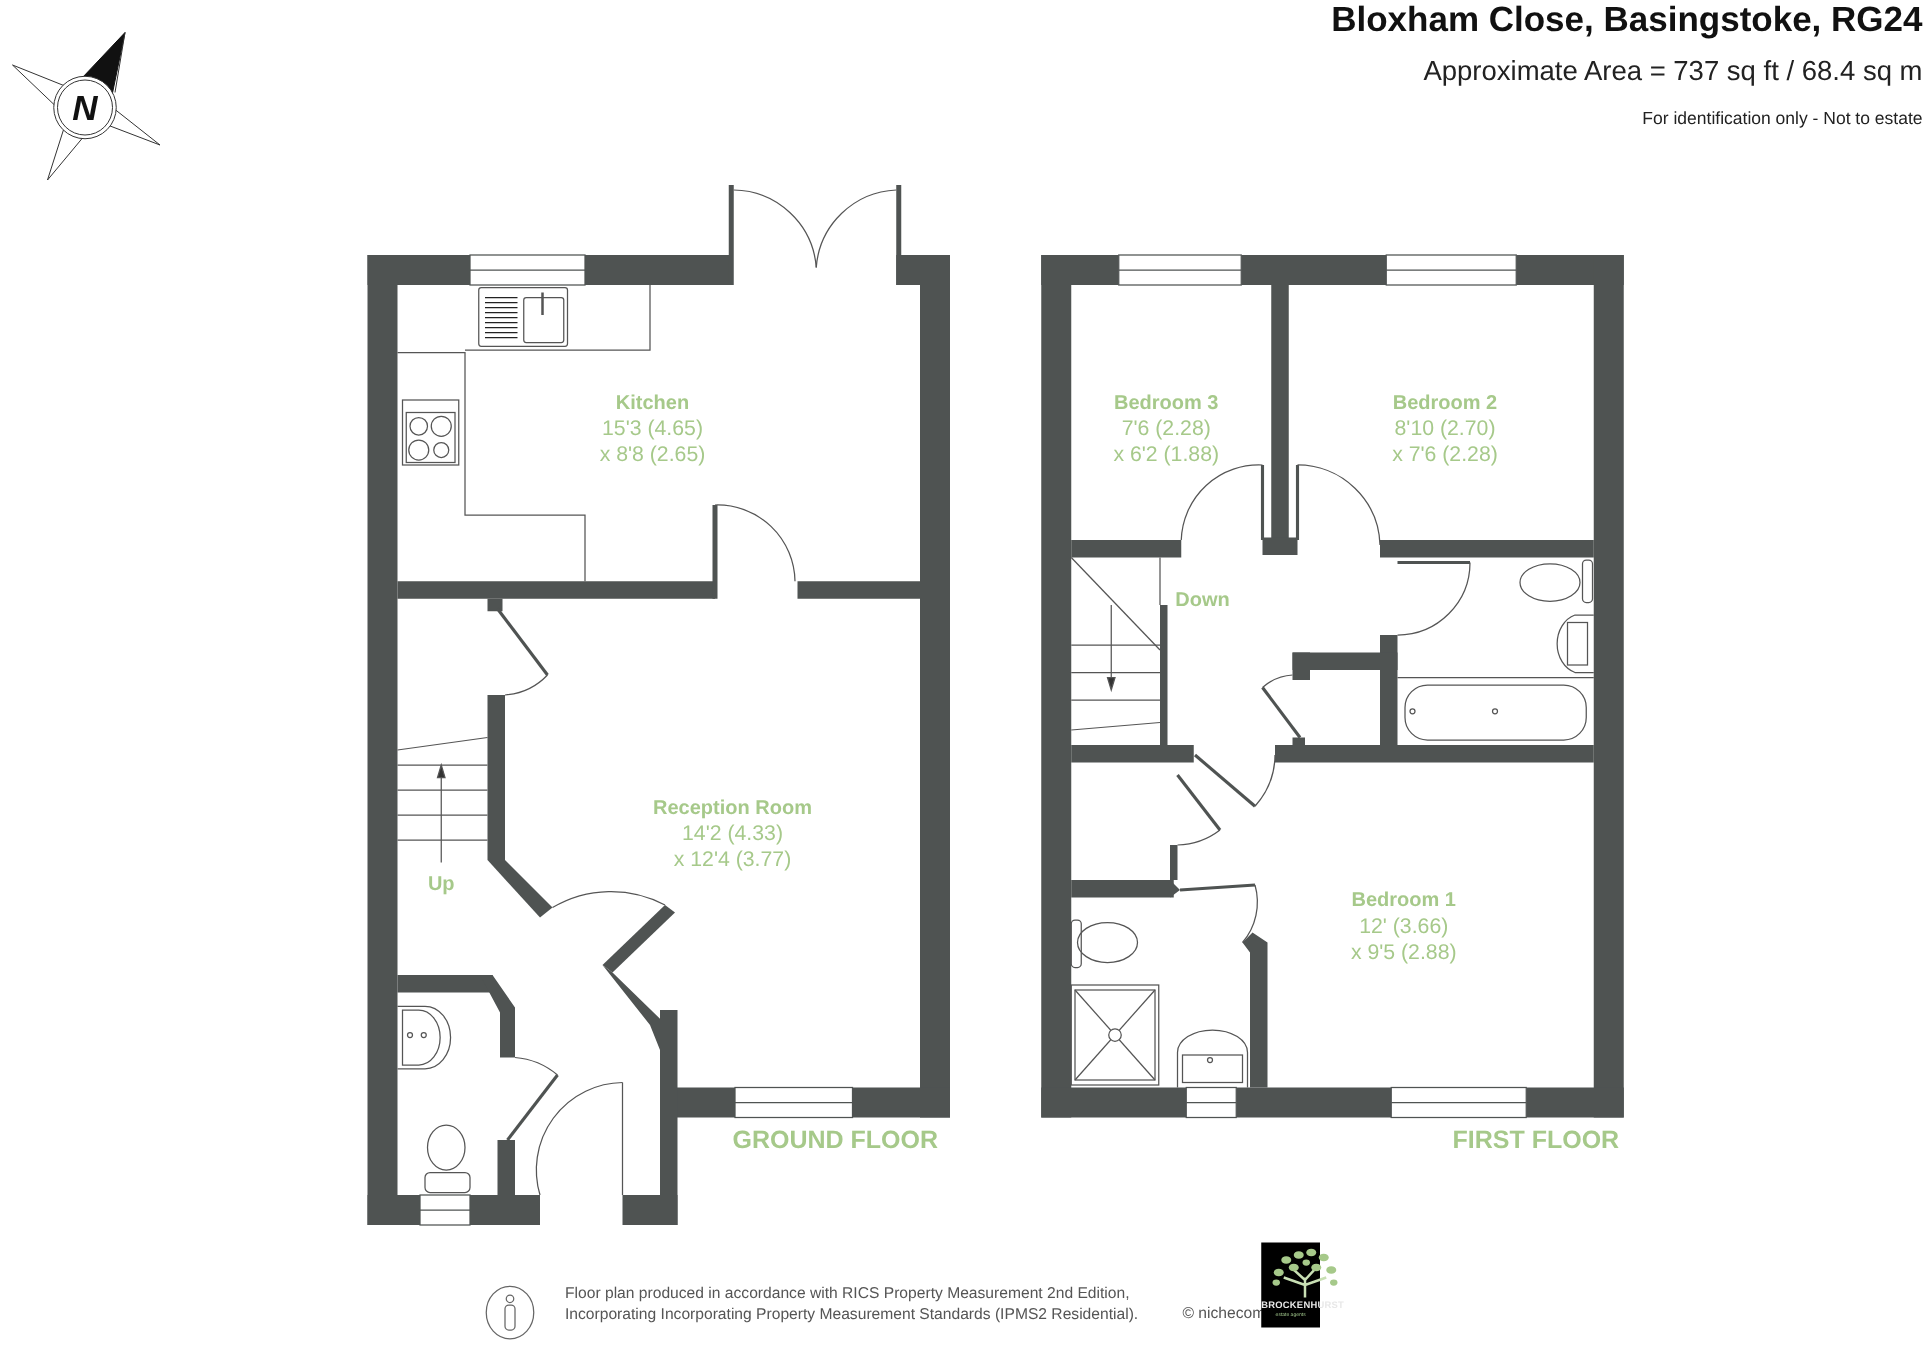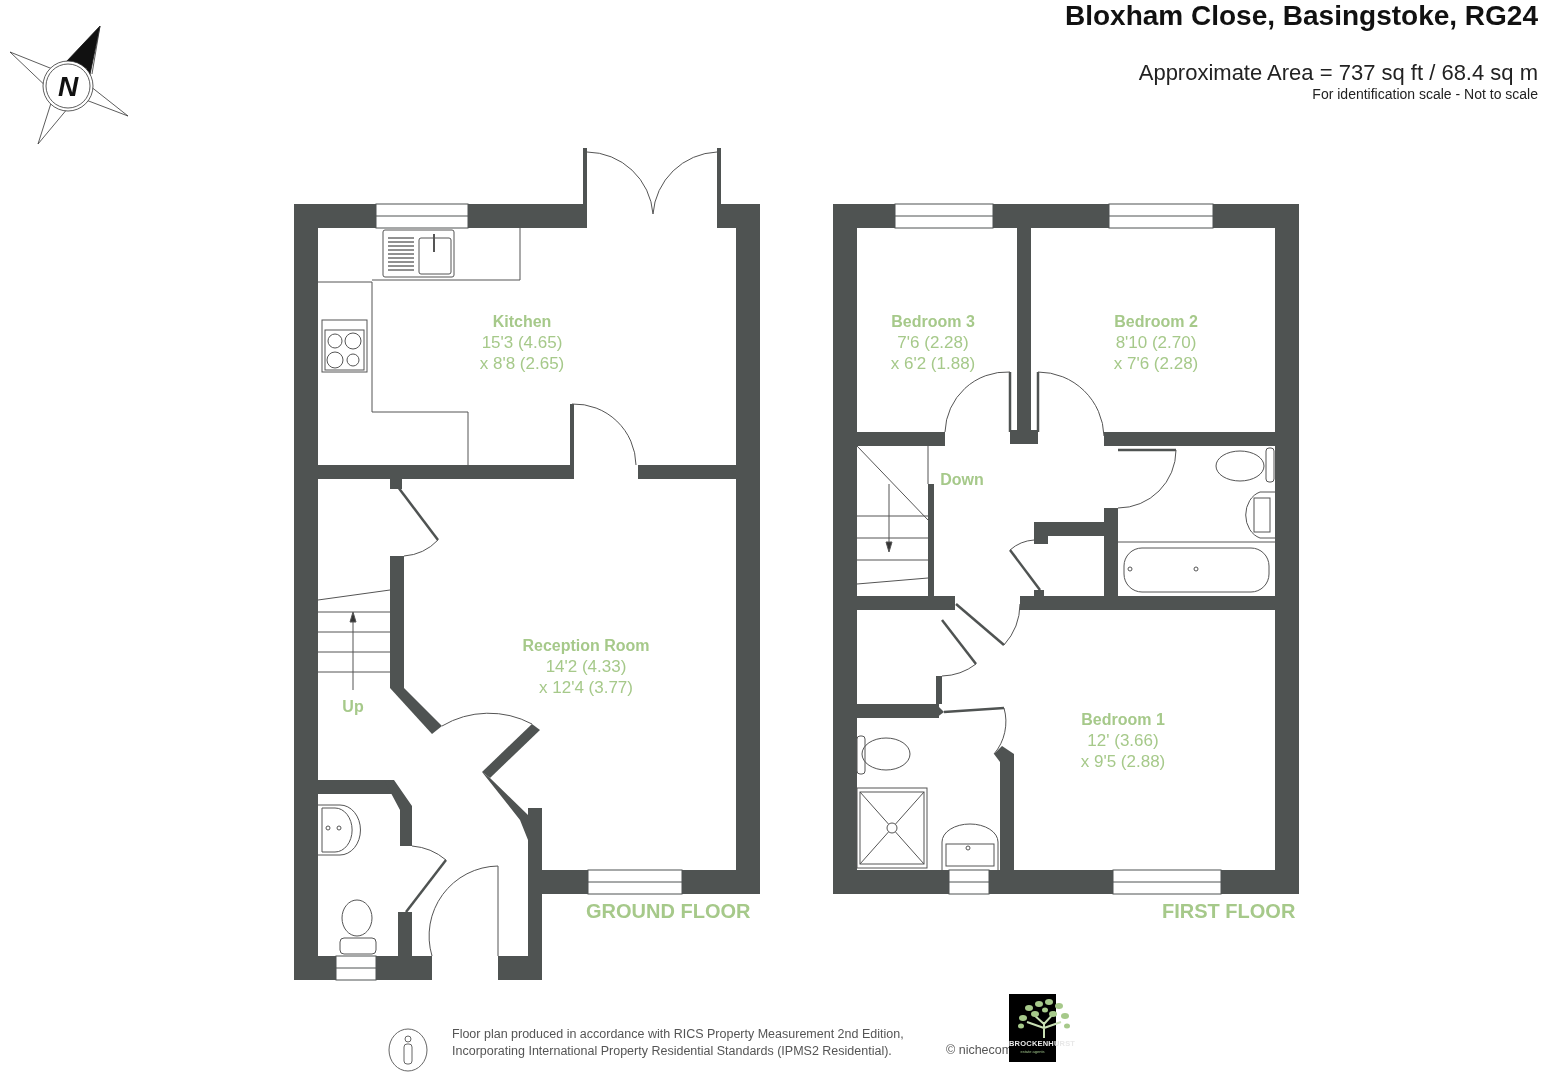--- a/index.html
+++ b/index.html
@@ -1,38 +1,38 @@
 <!DOCTYPE html>
 <html><head>
 <meta charset="utf-8">
 <style>
   html, body { margin:0; padding:0; background:#ffffff; }
   body { width:1544px; height:1080px; position:relative; overflow:hidden; font-family:"Liberation Sans", sans-serif; }
   .title { position:absolute; right:6px; top:0px; font-size:28px; font-weight:bold; color:#111; letter-spacing:0px; white-space:nowrap; }
-  .area { position:absolute; right:6px; top:60px; font-size:22px; color:#222; white-space:nowrap; }
+  .area { position:absolute; right:6px; top:44px; font-size:22px; color:#222; white-space:nowrap; }
   .disclaimer { position:absolute; right:6px; top:86px; font-size:14px; color:#222; white-space:nowrap; }
   .plan { position:absolute; left:0; top:0; }
   .room-label { font-family:"Liberation Sans", sans-serif; fill:#a6c98a; text-anchor:middle; }
   .room-name { font-weight:bold; font-size:16px; }
   .room-dim { font-size:17px; }
   .floor-label { font-family:"Liberation Sans", sans-serif; fill:#a6c98a; font-weight:bold; font-size:20px; }
   .footer-text { position:absolute; left:452px; top:1026px; font-size:12.5px; line-height:16.5px; color:#555; white-space:nowrap; }
   .footer-text span { display:block; }
   .copyright { position:absolute; left:946px; top:1043px; font-size:12.5px; color:#555; white-space:nowrap; }
   .logo { position:absolute; left:1009px; top:994px; width:47px; height:68px; background:#000000; }
   .logo-text { position:absolute; left:0; right:0; top:45px; font-size:7.5px; color:#e8e8e8; text-align:center; font-weight:bold; letter-spacing:0.2px; }
   .logo-sub { position:absolute; left:0; right:0; top:55px; font-size:4px; color:#9fc48a; text-align:center; }
   .rics-icon { position:absolute; left:388px; top:1028px; width:40px; height:44px; }
 </style>
 </head>
 <body>
 
 <div class="title">Bloxham Close, Basingstoke, RG24</div>
 <div class="area">Approximate Area = 737 sq ft / 68.4 sq m</div>
-<div class="disclaimer">For identification scale - Not to scale</div>
+<div class="disclaimer">For identification only - Not to estate</div>
 
 <svg class="plan" width="1544" height="1080" viewBox="0 0 1544 1080">
 
   <g stroke="#333" stroke-width="0.8" fill="none">
     <polygon points="100,26 66,62 88,84" fill="#111" stroke="#111"></polygon>
     <line x1="10" y1="52" x2="60" y2="72"></line>
       <line x1="10" y1="52" x2="52" y2="92"></line>
     <line x1="128" y1="116" x2="86" y2="100"></line>
       <line x1="128" y1="116" x2="90" y2="86"></line>
     <line x1="38" y1="144" x2="52" y2="100"></line>
@@ -280,21 +280,21 @@
   <text class="floor-label" x="1162" y="918">FIRST FLOOR</text>
 </svg>
 
 <svg class="rics-icon" viewBox="0 0 40 44">
   <ellipse cx="20" cy="22" rx="19" ry="21" fill="none" stroke="#666" stroke-width="1"></ellipse>
   <circle cx="20" cy="11" r="3" fill="none" stroke="#666" stroke-width="1"></circle>
   <rect x="16" y="16" width="8" height="20" rx="3" fill="none" stroke="#666" stroke-width="1"></rect>
 </svg>
 <div class="footer-text">
   <span>Floor plan produced in accordance with RICS Property Measurement 2nd Edition,</span>
-  <span>Incorporating International Property Residential Standards (IPMS2 Residential).</span>
+  <span>Incorporating Incorporating Property Measurement Standards (IPMS2 Residential).</span>
 </div>
 <div class="copyright">© nichecom 2025</div>
 <div class="logo">
   <svg width="70" height="46" viewBox="0 0 70 46">
     <path d="M35 44 L35 28 M35 30 L24 20 M35 30 L46 18 M35 34 L18 28 M35 34 L52 28" stroke="#c8dfb4" stroke-width="2" fill="none"></path>
     <g fill="#a6c98a">
       <ellipse cx="20" cy="14" rx="4" ry="3"></ellipse>
         <ellipse cx="30" cy="10" rx="4" ry="3"></ellipse>
       <ellipse cx="40" cy="8" rx="4" ry="3"></ellipse>
         <ellipse cx="50" cy="12" rx="4" ry="3"></ellipse>

